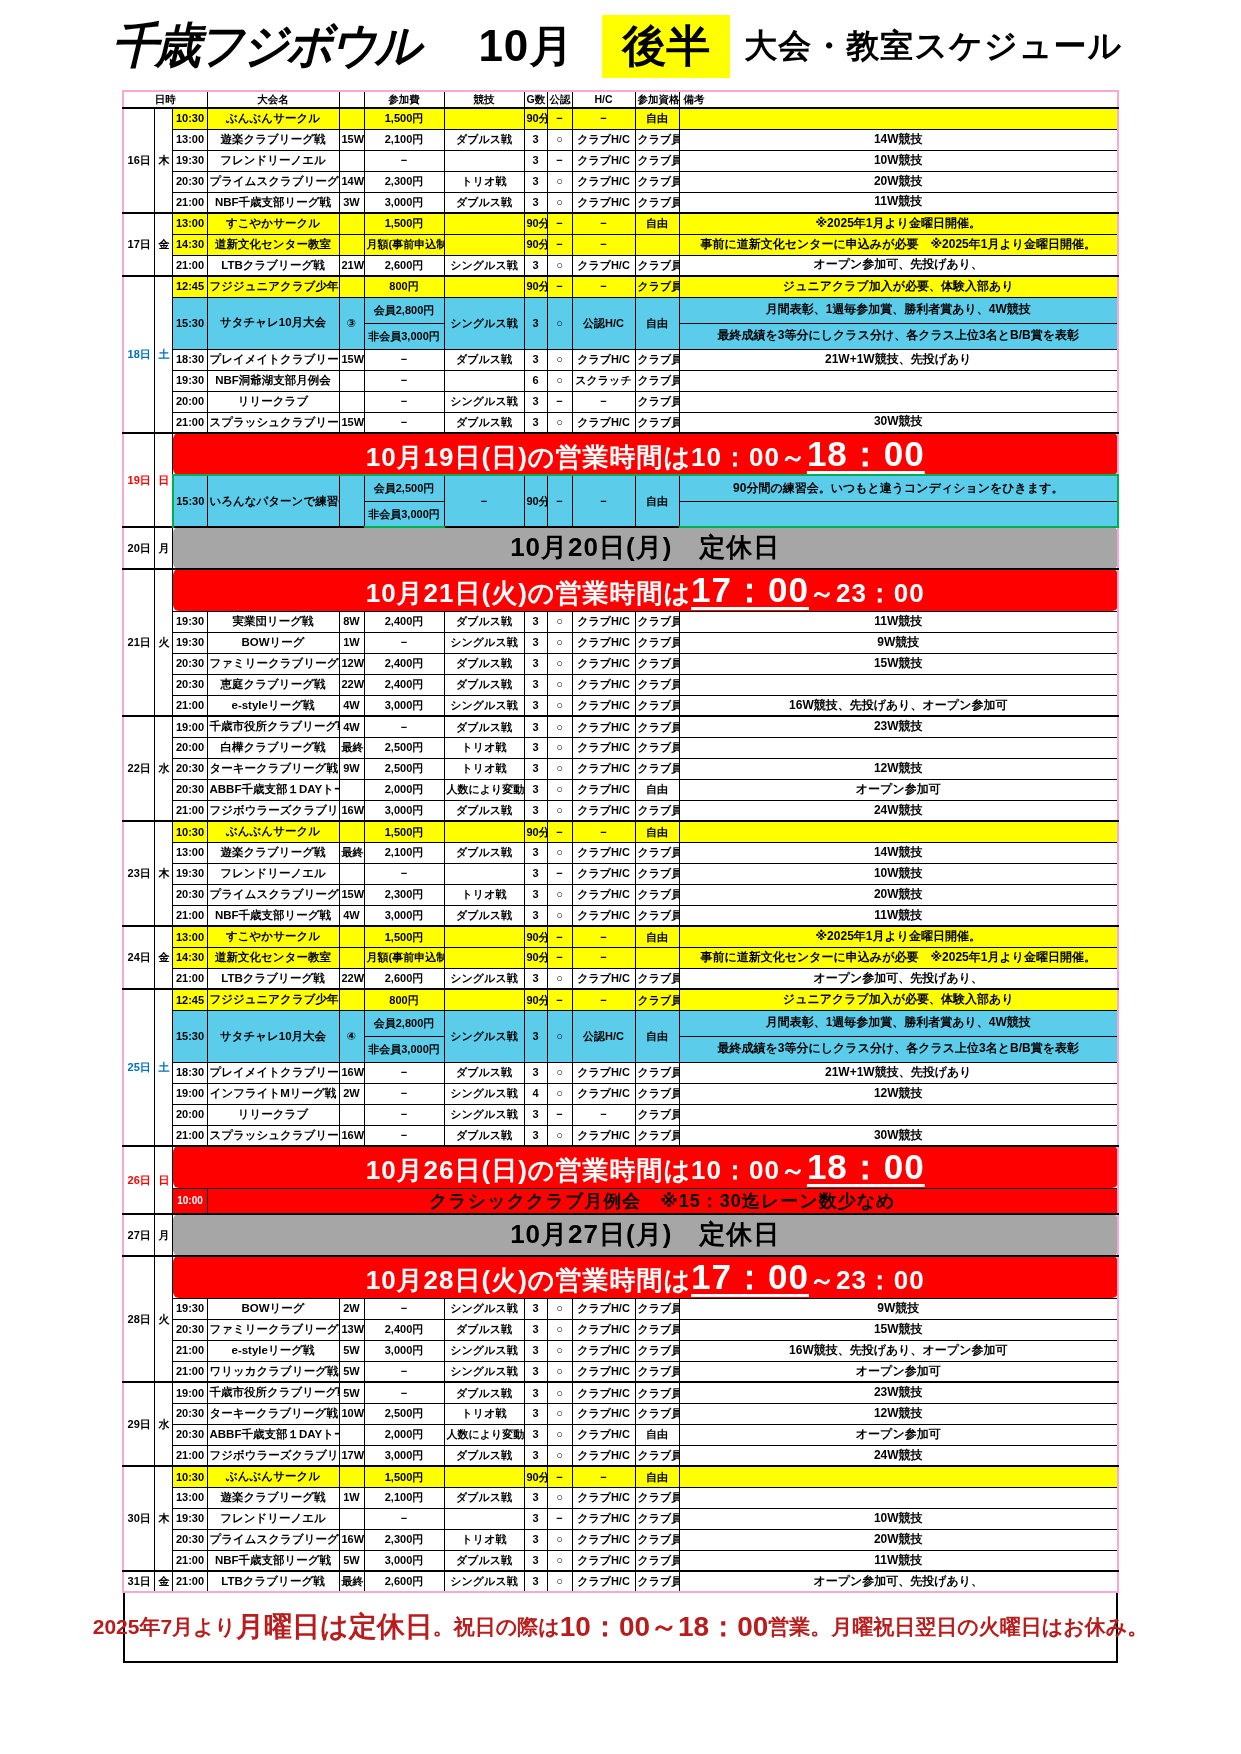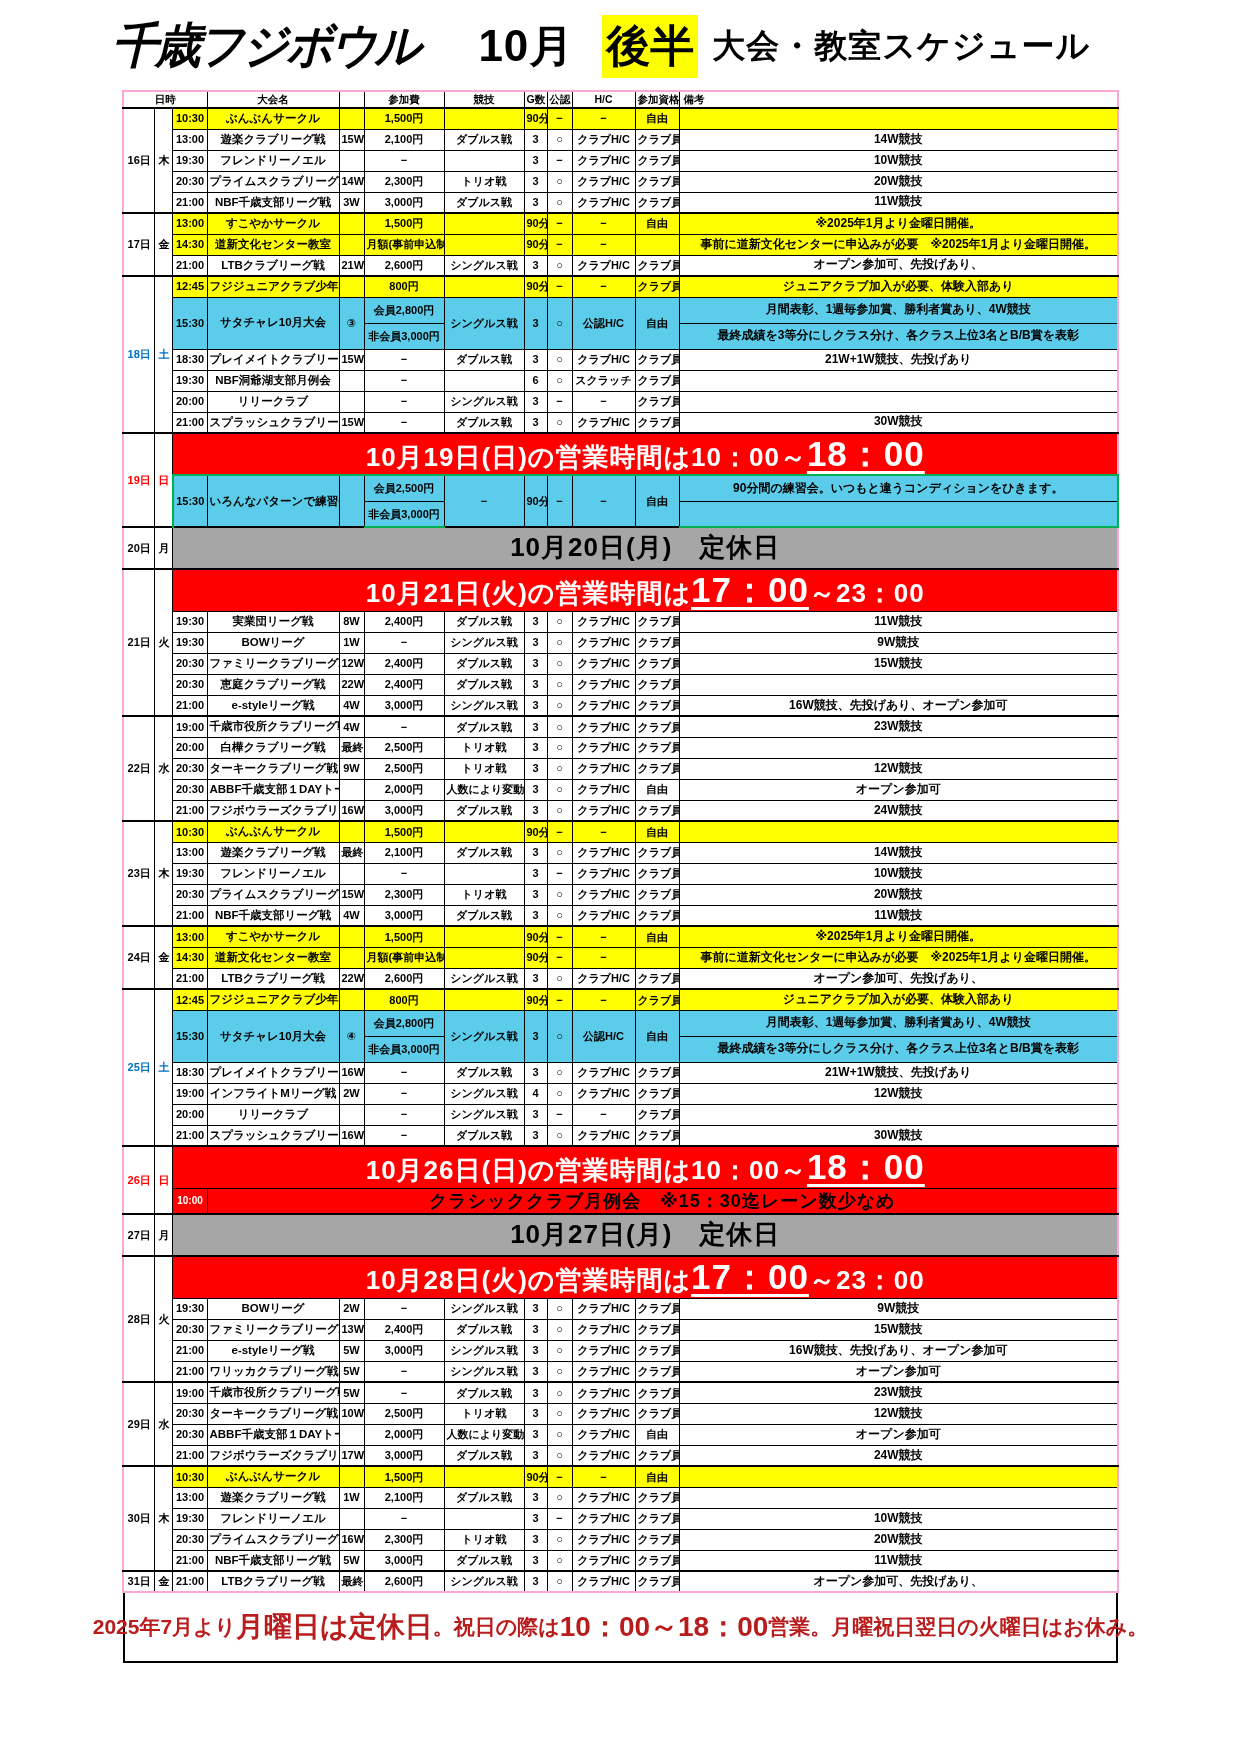--- a/index.html
+++ b/index.html
@@ -18,21 +18,21 @@
   .logo{
     font-weight:900;font-style:italic;
     font-size:46px;letter-spacing:-3px;
     transform:scaleY(1.05);
     white-space:nowrap;
   }
   .titlebox{display:flex;align-items:center;margin-left:60px;white-space:nowrap;}
   .title-month{font-size:44px;font-weight:900;letter-spacing:1px;}
   .title-half{
     font-size:44px;font-weight:900;background:#ffff00;
-    padding:2px 4px;margin:0 14px 0 28px;
+    padding:2px 20px;margin:0 14px 0 28px;
   }
   .title-suffix{font-size:33px;font-weight:900;letter-spacing:1px;}
   
   table.sched{
     border-collapse:collapse;table-layout:fixed;
     width:995px;margin:6px auto 0 auto;
     border:2px solid #f9a8d4;
     font-size:11px;font-weight:bold;
   }
   table.sched th,table.sched td{
@@ -52,21 +52,21 @@
   tr.r-notice{height:26px;}
   tr.day-first td{border-top:2px solid #000;}
   td.c-date,td.c-day{font-size:11px;background:#fff;padding:0;}
   td.c-remarks{text-align:left;padding-left:4px;font-size:12px;}
   td.c-name{font-size:11.5px;}
   .bg-yellow{background:#ffff00;}
   .bg-cyan{background:#5bcdeb;}
   .dow-red{color:#ff0000;}
   .dow-blue{color:#0070c0;}
   
-  td.banner{padding:0;}
+  td.banner{padding:0;border-radius:6px;}
   td.banner.red{background:#ff0000;color:#ffffff;}
   td.banner.gray{background:#a6a6a6;color:#000000;}
   td.banner .seg{font-size:26px;font-weight:900;letter-spacing:1px;}
   td.banner .seg.big{font-size:35px;}
   td.banner .seg.u{text-decoration:underline;text-decoration-style:double;text-underline-offset:5px;}
   
   td.c-time.red-time{background:#ff0000;color:#ffffff;font-size:10px;}
   td.notice-red{background:#ff0000;color:#000000;font-size:18px;font-weight:900;letter-spacing:1px;}
   
   tr.g-top td.g{border-top:2px solid #00b050;}

